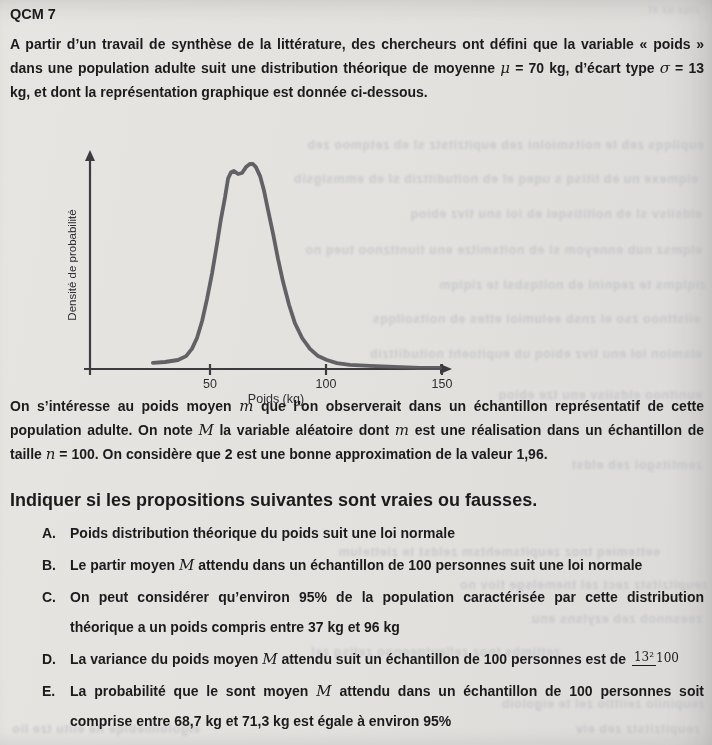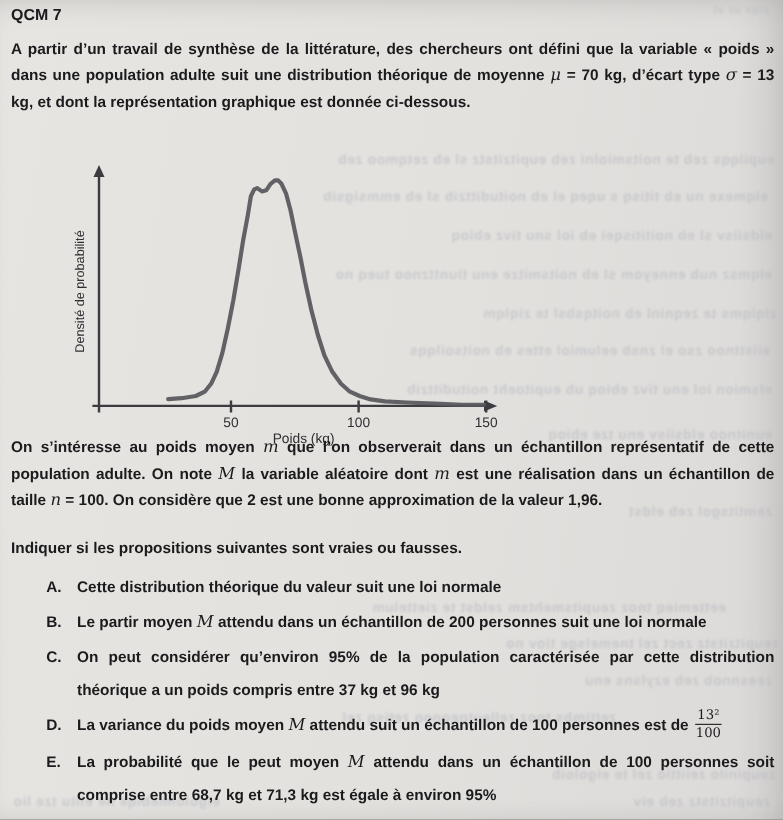--- a/index.html
+++ b/index.html
@@ -35,33 +35,33 @@
   .para{
     font-size:14px;font-weight:bold;line-height:24px;
     text-align:justify;margin:0;
   }
   .title{font-size:14.5px;font-weight:bold;margin:0;}
   .mvar{
     font-family:"DejaVu Serif",serif;
     font-style:italic;font-weight:normal;
     font-size:15px;
   }
-  .instruction{font-size:14px;font-weight:bold;margin:0;}
+  .instruction{font-size:18px;font-weight:bold;margin:0;}
   
   .options{position:absolute;top:518px;left:42px;width:662px;}
   .option{
     display:flex;align-items:flex-start;
     margin-bottom:2px;
     font-size:14px;font-weight:bold;line-height:30px;
   }
   .option-letter{flex:0 0 28px;}
   .option-text{flex:1 1 auto;margin:0;}
   .option-text.justify{text-align:justify;}
   .frac{
-    display:inline-flex;flex-direction:column;align-items:center;
+    display:inline-flex;flex-direction:row;align-items:center;
     vertical-align:middle;
     font-family:"DejaVu Serif",serif;font-weight:normal;
     font-size:12px;line-height:13px;
     margin-left:2px;position:relative;top:-2px;
   }
   .frac .num{border-bottom:1.3px solid #1b1b1d;padding:0 2px 1px 2px;}
   .frac .den{padding-top:1px;}
   
   .figure{position:absolute;top:131px;left:14px;width:420px;height:260px;}
   .figure svg{width:100%;height:100%;display:block;}
@@ -119,40 +119,40 @@
   </figure>
 
   <p class="abs para" style="top:394px;left:10px;width:694px;"><span>On s’intéresse au poids moyen </span><span class="mvar">m</span><span> que l’on observerait dans un échantillon représentatif de cette population adulte. On note </span><span class="mvar">M</span><span> la variable aléatoire dont </span><span class="mvar">m</span><span> est une réalisation dans un échantillon de taille </span><span class="mvar">n</span><span> = 100. On considère que 2 est une bonne approximation de la valeur 1,96.</span></p>
 
   <p class="abs instruction" style="top:490px;left:10px;width:694px;">Indiquer si les propositions suivantes sont vraies ou fausses.</p>
 
   <div class="options">
 
     <div class="option">
       <span class="option-letter">A.</span>
-      <p class="option-text"><span>Cette distribution théorique du valeur suit une loi normale</span></p>
+      <p class="option-text"><span>Poids distribution théorique du poids suit une loi normale</span></p>
     </div>
 
     <div class="option">
       <span class="option-letter">B.</span>
-      <p class="option-text"><span>Le partir moyen </span><span class="mvar">M</span><span> attendu dans un échantillon de 200 personnes suit une loi normale</span></p>
+      <p class="option-text"><span>Le partir moyen </span><span class="mvar">M</span><span> attendu dans un échantillon de 100 personnes suit une loi normale</span></p>
     </div>
 
     <div class="option">
       <span class="option-letter">C.</span>
       <p class="option-text justify"><span>On peut considérer qu’environ 95% de la population caractérisée par cette distribution théorique a un poids compris entre 37 kg et 96 kg</span></p>
     </div>
 
     <div class="option">
       <span class="option-letter">D.</span>
       <p class="option-text"><span>La variance du poids moyen </span><span class="mvar">M</span><span> attendu suit un échantillon de 100 personnes est de </span><span class="frac">
             <span class="num">13²</span>
             <span class="den">100</span>
           </span></p>
     </div>
 
     <div class="option">
       <span class="option-letter">E.</span>
-      <p class="option-text justify"><span>La probabilité que le peut moyen </span><span class="mvar">M</span><span> attendu dans un échantillon de 100 personnes soit comprise entre 68,7 kg et 71,3 kg est égale à environ 95%</span></p>
+      <p class="option-text justify"><span>La probabilité que le sont moyen </span><span class="mvar">M</span><span> attendu dans un échantillon de 100 personnes soit comprise entre 68,7 kg et 71,3 kg est égale à environ 95%</span></p>
     </div>
 
   </div>
 </div>
 
 </body></html>

